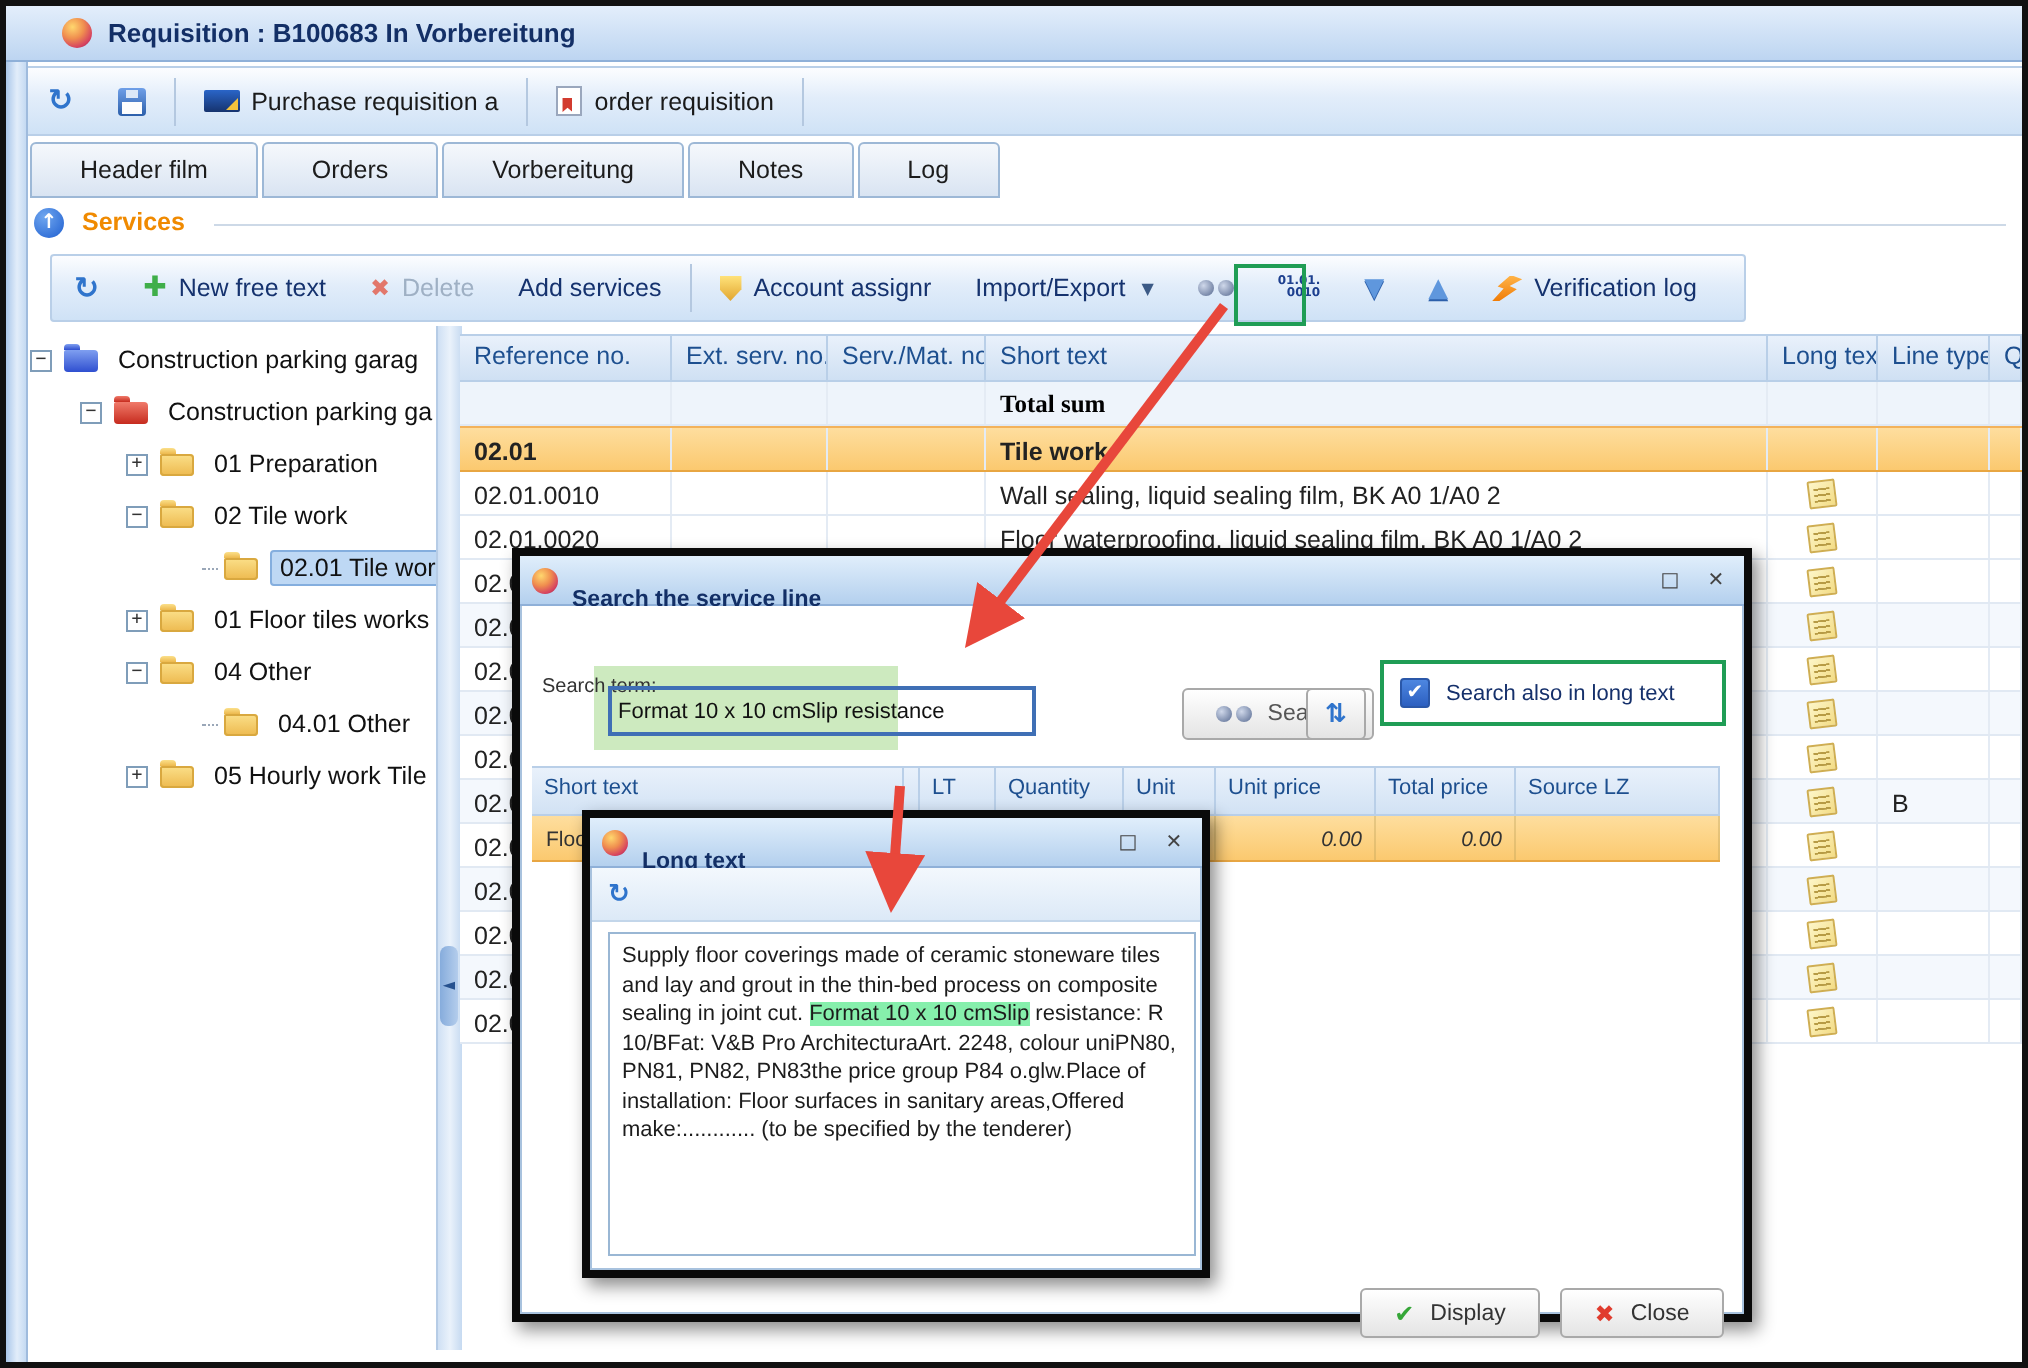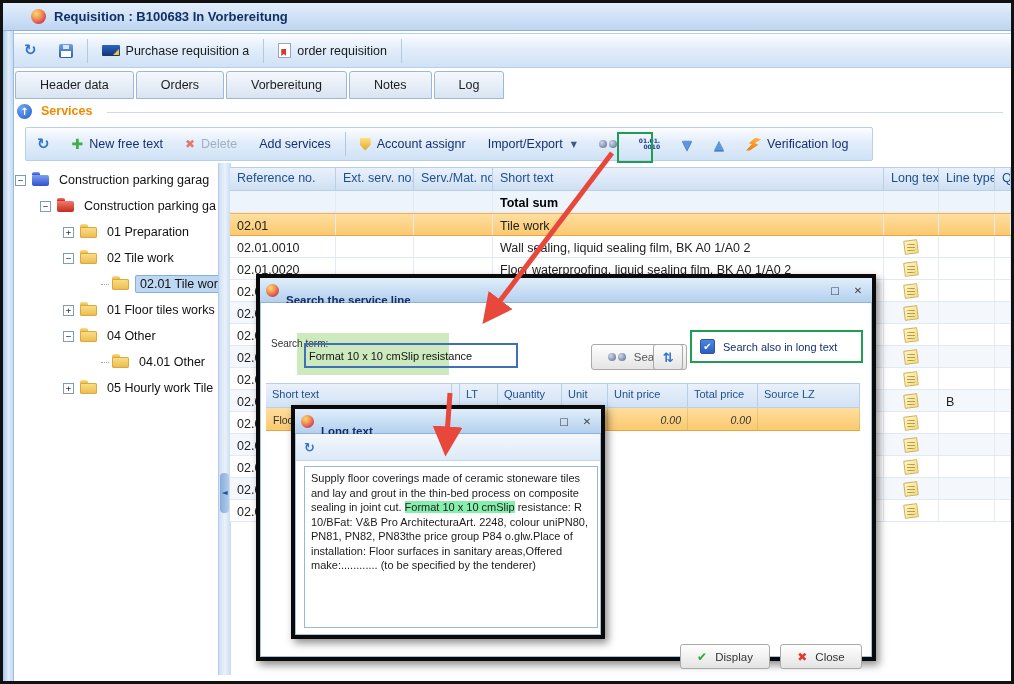--- a/index.html
+++ b/index.html
@@ -100,24 +100,24 @@
 
   
   .table{position:absolute;left:227px;top:164px;width:781px;}
   .trow,.thead{display:grid;grid-template-columns:106px 78px 79px 391px 55px 56px 1fr;}
   .thead{height:22px;background:linear-gradient(#e9f1fb,#cfe0f3);border-top:1px solid #b9cfe8;border-bottom:1px solid #b9cfe8;}
   .thead .th{font-size:12.5px;color:#1d4f8f;padding:3px 0 0 7px;border-right:1px solid #b9cfe8;
     white-space:nowrap;overflow:hidden;}
   .trow{height:21px;border-bottom:1px solid #e1e9f3;background:#fff;}
   .trow.alt{background:#f4f8fd;}
   .trow.sum{background:#eef4fb;}
-  .trow.sel{background:linear-gradient(#fede9e,#fbc96f);border-top:1px solid #f3b25a;border-bottom:1px solid #e8a642;}
+  .trow.sel{background:linear-gradient(#fede9e,#fbc96f);border-top:1px solid #f3b25a;border-bottom:1px solid #e8a642;font-weight:bold;}
   .td{font-size:12.5px;color:#222;padding:2px 0 0 7px;border-right:1px solid #e4ebf4;
     white-space:nowrap;overflow:hidden;display:flex;align-items:center;}
-  .td.bold{font-weight:bold;color:#000;}
+  .td.bold{font-weight:bold;color:#000;font-family:Liberation Serif, serif;}
   .note-icon{width:12px;height:12px;border:1px solid #cfae52;border-radius:1px;position:relative;
     background:linear-gradient(135deg,#fdf6c9,#f3dc84);transform:rotate(-7deg);display:inline-block;}
   .note-icon::before{content:"";position:absolute;left:2px;right:2px;top:3px;height:7px;
     background:repeating-linear-gradient(#b79b45 0 1px,transparent 1px 3px);}
 
   
   .dialog{position:absolute;border:4px solid #0a0a0a;background:#fff;box-shadow:3px 4px 8px rgba(0,0,0,.45);}
   .dlg-titlebar{height:24px;background:linear-gradient(#e0eefb,#b4d0ee);border-bottom:1px solid #8fb0d8;
     display:flex;align-items:center;gap:7px;padding:0 6px;}
   .dlg-title{font-size:11.5px;font-weight:bold;color:#132f66;flex:1;margin-top:20px;}
@@ -189,21 +189,21 @@
     </span>
     <span class="tsep"></span>
     <span class="tbtn">
       <span class="doc-icon"></span>
       <span>order requisition</span>
     </span>
     <span class="tsep"></span>
   </div>
 
   <div class="tabs">
-    <div class="tab">Header data</div>
+    <div class="tab">Header film</div>
     <div class="tab">Orders</div>
     <div class="tab">Vorbereitung</div>
     <div class="tab">Notes</div>
     <div class="tab">Log</div>
   </div>
 
   <div class="services-row">
     <span class="circ-up g">↑</span>
     <span class="services-label">Services</span>
   </div>

